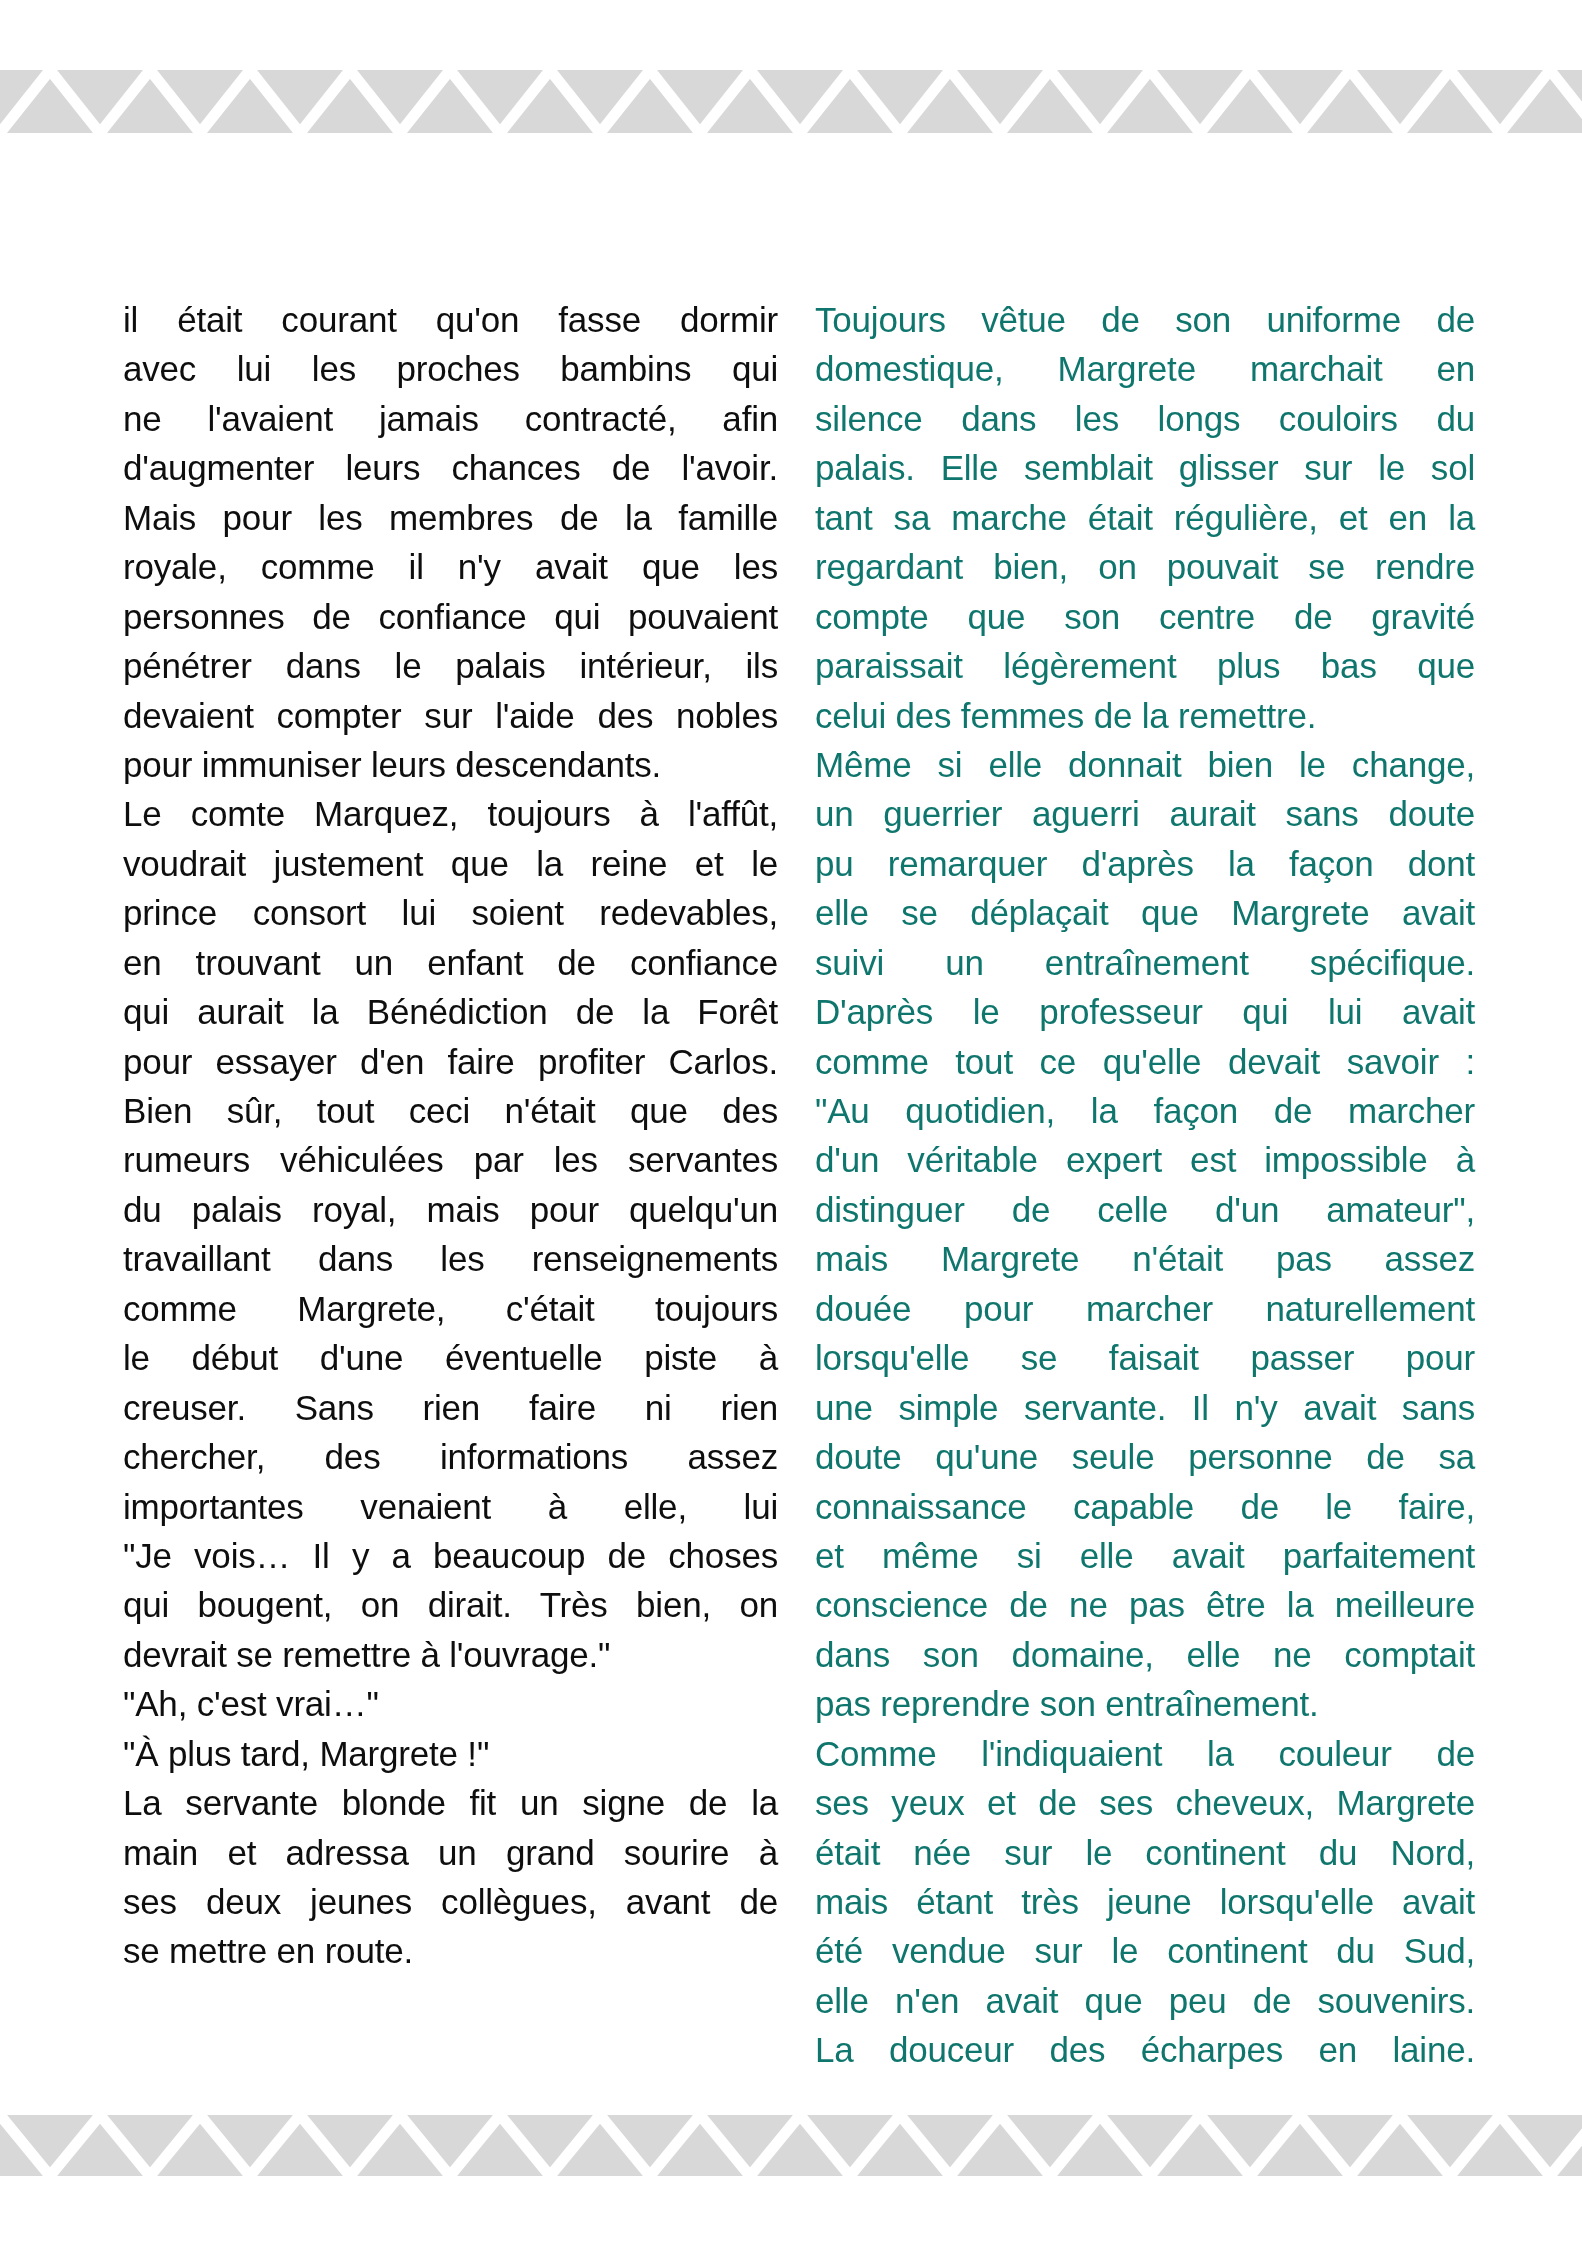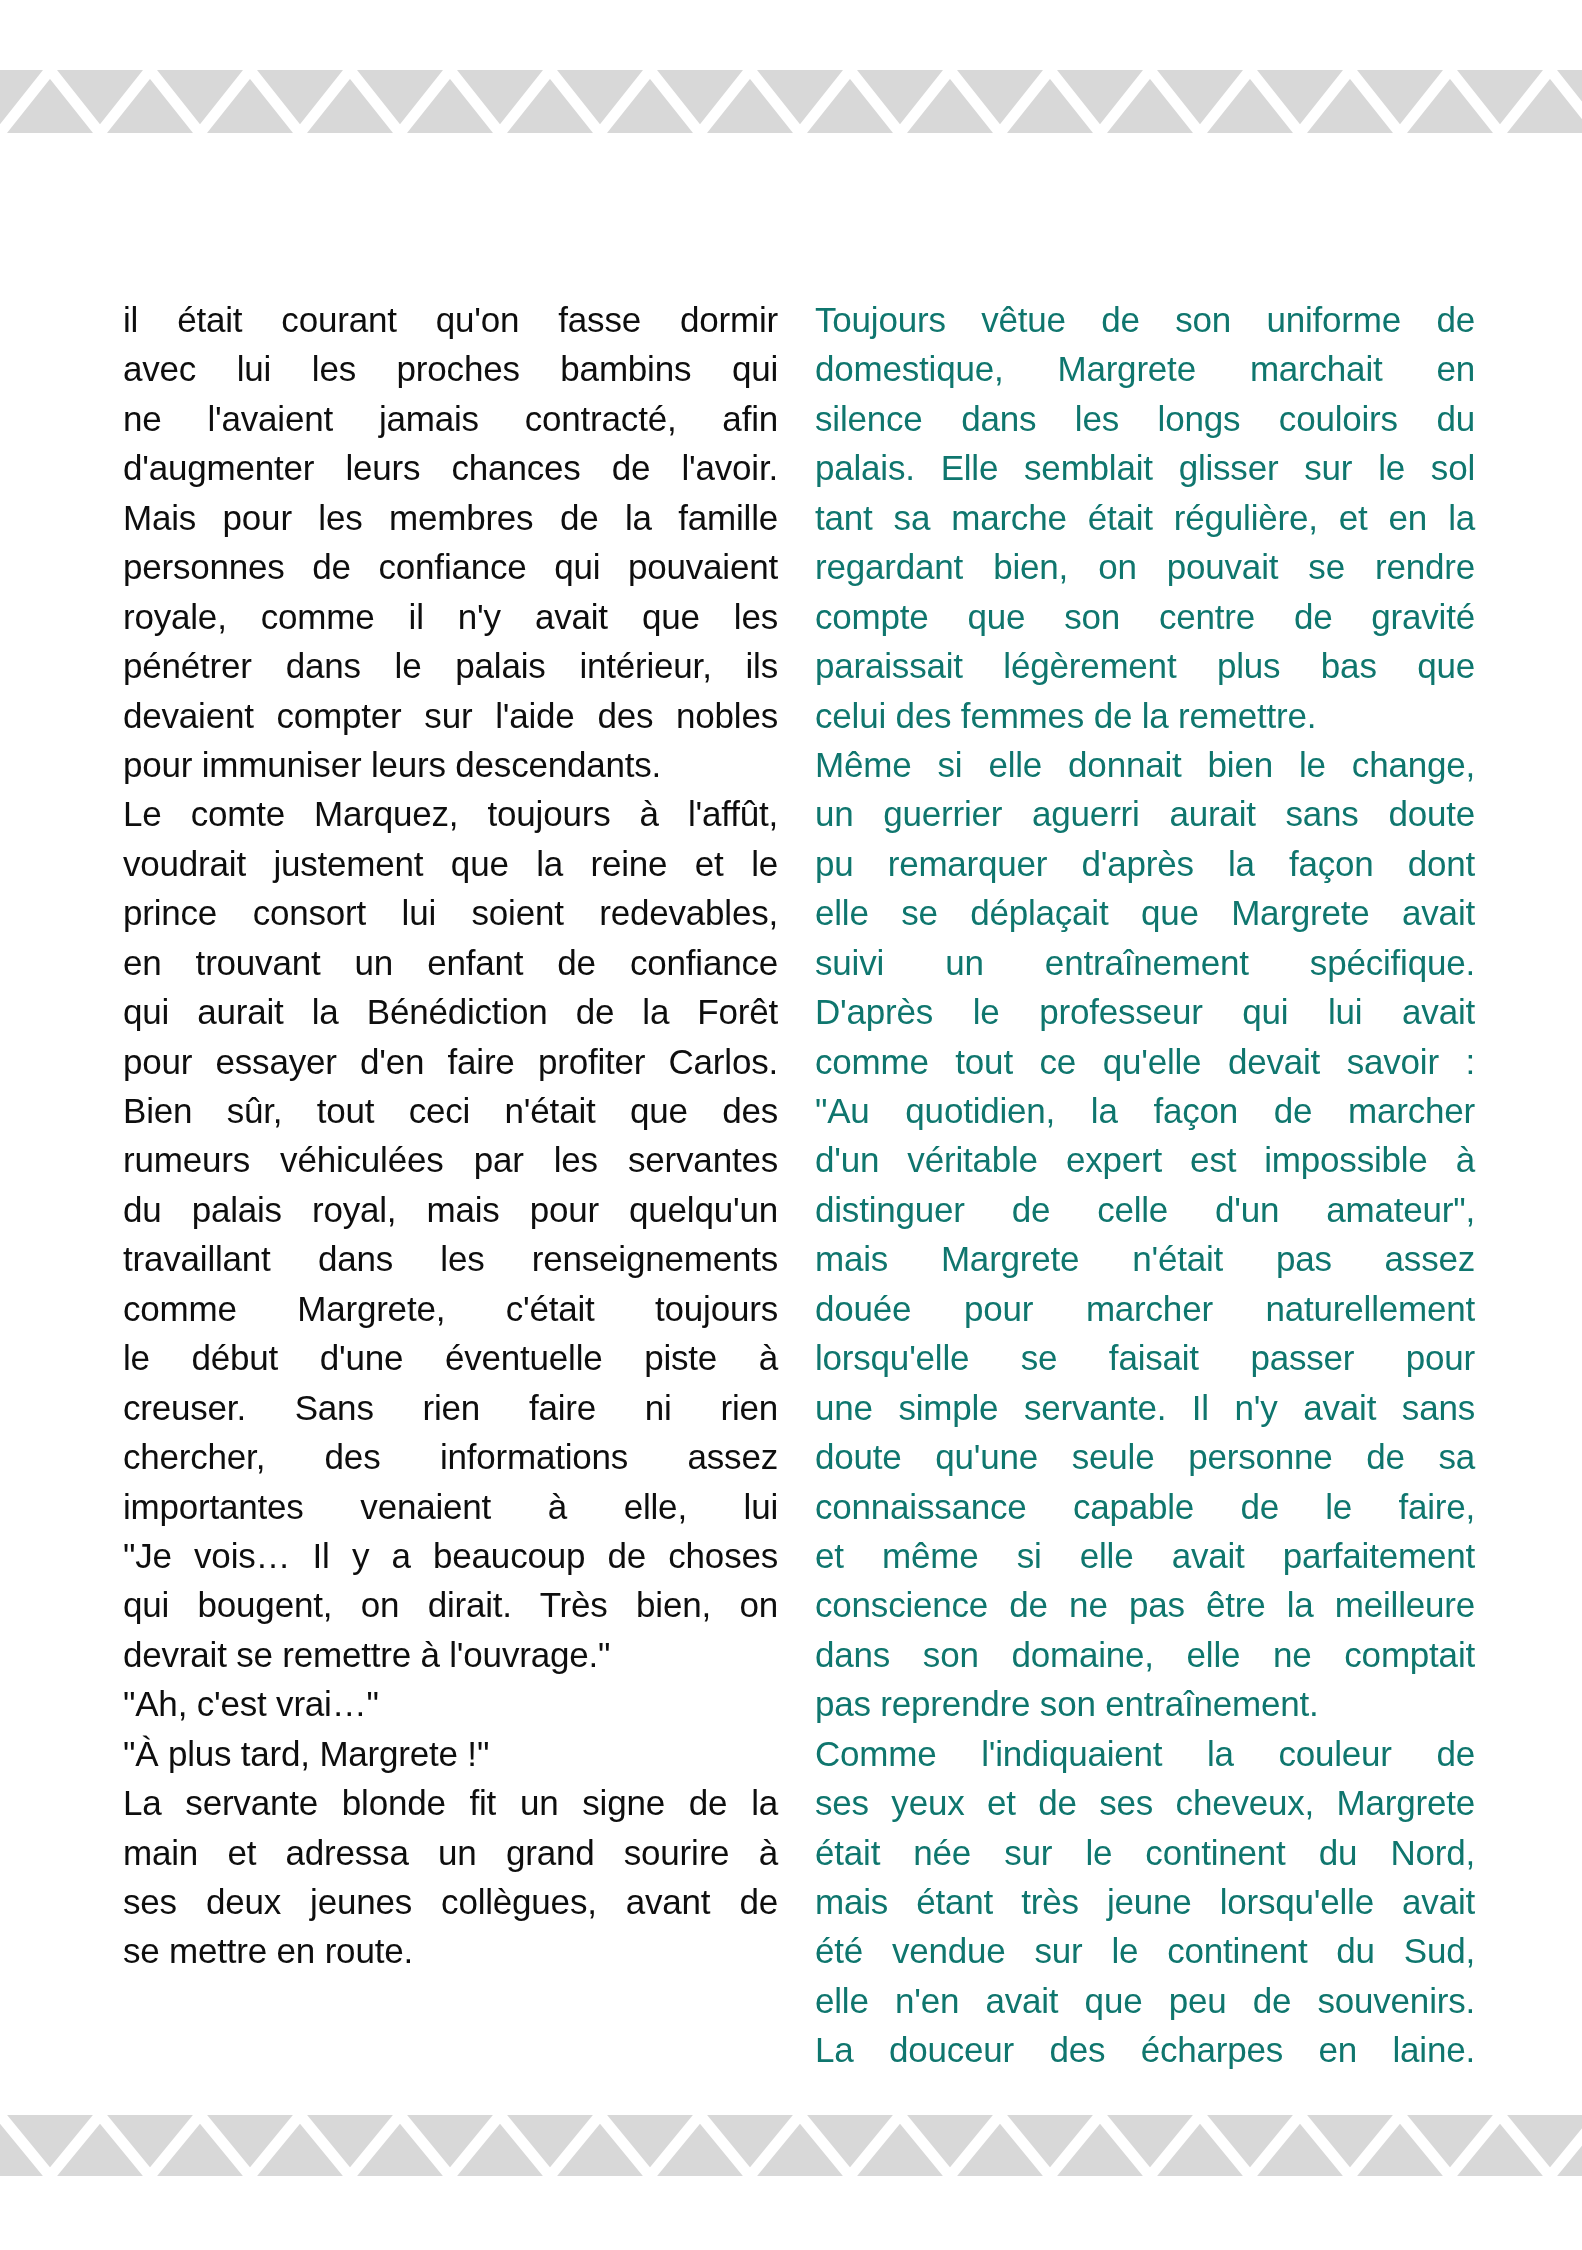--- a/index.html
+++ b/index.html
@@ -54,22 +54,22 @@
   </defs>
   <rect width="1582" height="63" fill="url(#zigzag-top)"></rect>
 </svg>
 
 <div class="col col-left" style="color: rgb(14, 14, 14);">
     <div class="line">il était courant qu'on fasse dormir</div>
     <div class="line">avec lui les proches bambins qui</div>
     <div class="line">ne l'avaient jamais contracté, afin</div>
     <div class="line">d'augmenter leurs chances de l'avoir.</div>
     <div class="line">Mais pour les membres de la famille</div>
+    <div class="line">royale, comme il n'y avait que les</div>
     <div class="line">personnes de confiance qui pouvaient</div>
-    <div class="line">royale, comme il n'y avait que les</div>
     <div class="line">pénétrer dans le palais intérieur, ils</div>
     <div class="line">devaient compter sur l'aide des nobles</div>
     <div class="line end">pour immuniser leurs descendants.</div>
     <div class="line">Le comte Marquez, toujours à l'affût,</div>
     <div class="line">voudrait justement que la reine et le</div>
     <div class="line">prince consort lui soient redevables,</div>
     <div class="line">en trouvant un enfant de confiance</div>
     <div class="line">qui aurait la Bénédiction de la Forêt</div>
     <div class="line">pour essayer d'en faire profiter Carlos.</div>
     <div class="line">Bien sûr, tout ceci n'était que des</div>

